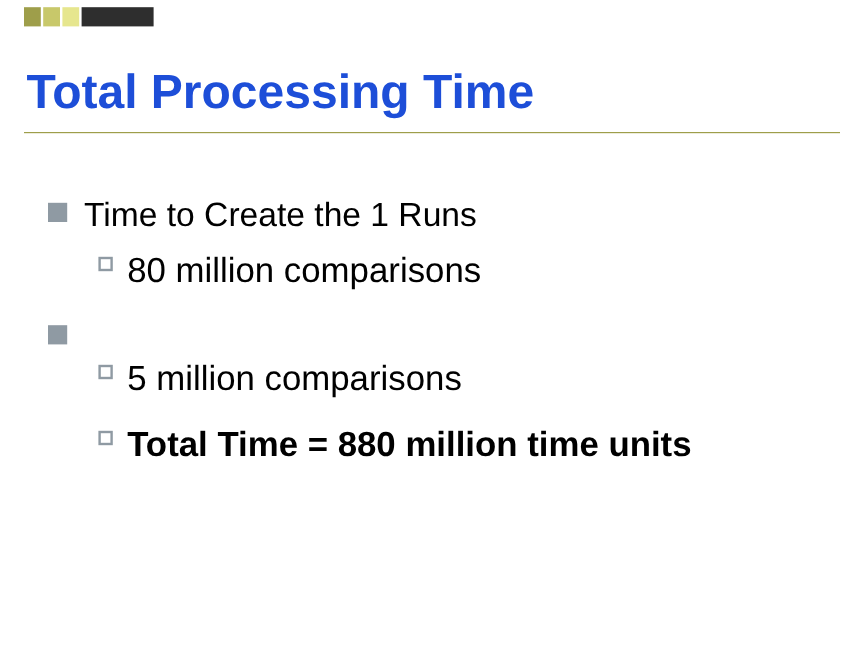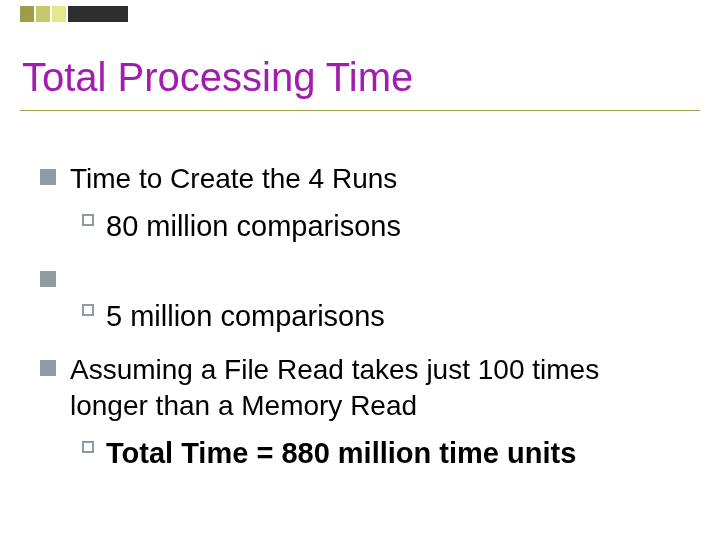--- a/index.html
+++ b/index.html
@@ -5,21 +5,21 @@
   * { margin: 0; padding: 0; box-sizing: border-box; }
   html, body { width: 720px; height: 540px; background: #fff; font-family: Arial, Helvetica, sans-serif; color: #000; }
   .slide { width: 720px; height: 540px; position: relative; padding: 0; }
   .deco-bar { position: absolute; top: 0; left: 0; height: 30px; width: 720px; }
   .deco-bar .seg { position: absolute; top: 6px; height: 16px; }
   .s1 { left: 20px; width: 14px; background: #9e9e4a; }
   .s2 { left: 36px; width: 14px; background: #c8c86a; }
   .s3 { left: 52px; width: 14px; background: #e6e68e; }
   .s4 { left: 68px; width: 60px; background: #2e2e2e; height: 8px; top: 14px; }
   .underline { position: absolute; left: 20px; top: 110px; width: 680px; height: 1px; background: #9e9e4a; }
-  .title { position: absolute; left: 22px; top: 55px; font-size: 40px; font-weight: normal; color: #a21caf; letter-spacing: 0px; }
+  .title { position: absolute; left: 22px; top: 55px; font-size: 40px; font-weight: bold; color: #1d4ed8; letter-spacing: 0px; }
   .body { position: absolute; left: 40px; top: 145px; width: 640px; }
   .lvl1 { margin-top: 16px; }
   .lvl1 .row { display: flex; align-items: flex-start; }
   .lvl1 .bullet { width: 16px; height: 16px; background: #8f9aa3; margin-top: 8px; margin-right: 14px; flex: 0 0 auto; }
   .lvl1 .txt { font-size: 28px; line-height: 1.3; }
   .lvl2 { margin-top: 10px; margin-left: 42px; margin-bottom: 4px; }
   .lvl2 .row { display: flex; align-items: flex-start; margin-top: 8px; }
   .lvl2 .bullet { width: 12px; height: 12px; border: 2px solid #8f9aa3; background: transparent; margin-top: 7px; margin-right: 12px; flex: 0 0 auto; }
   .lvl2 .txt { font-size: 29px; line-height: 1.35; }
   .bold { font-weight: bold; }
@@ -35,21 +35,21 @@
   </div>
 
   <div class="title">Total Processing Time</div>
   <div class="underline"></div>
 
   <div class="body">
 
     <div class="lvl1">
       <div class="row">
         <div class="bullet"></div>
-        <div class="txt">Time to Create the 4 Runs</div>
+        <div class="txt">Time to Create the 1 Runs</div>
       </div>
       <div class="lvl2">
         <div class="row">
           <div class="bullet"></div>
           <div class="txt">80 million comparisons</div>
         </div>
       </div>
     </div>
 
     <div class="lvl1">
@@ -58,24 +58,20 @@
       </div>
       <div class="lvl2">
         <div class="row">
           <div class="bullet"></div>
           <div class="txt">5 million comparisons</div>
         </div>
       </div>
     </div>
 
     <div class="lvl1">
-      <div class="row">
-        <div class="bullet"></div>
-        <div class="txt">Assuming a File Read takes just 100 times longer than a Memory Read</div>
-      </div>
       <div class="lvl2">
         <div class="row">
           <div class="bullet"></div>
           <div class="txt bold">Total Time = 880 million time units</div>
         </div>
       </div>
     </div>
 
   </div>
 </div>

